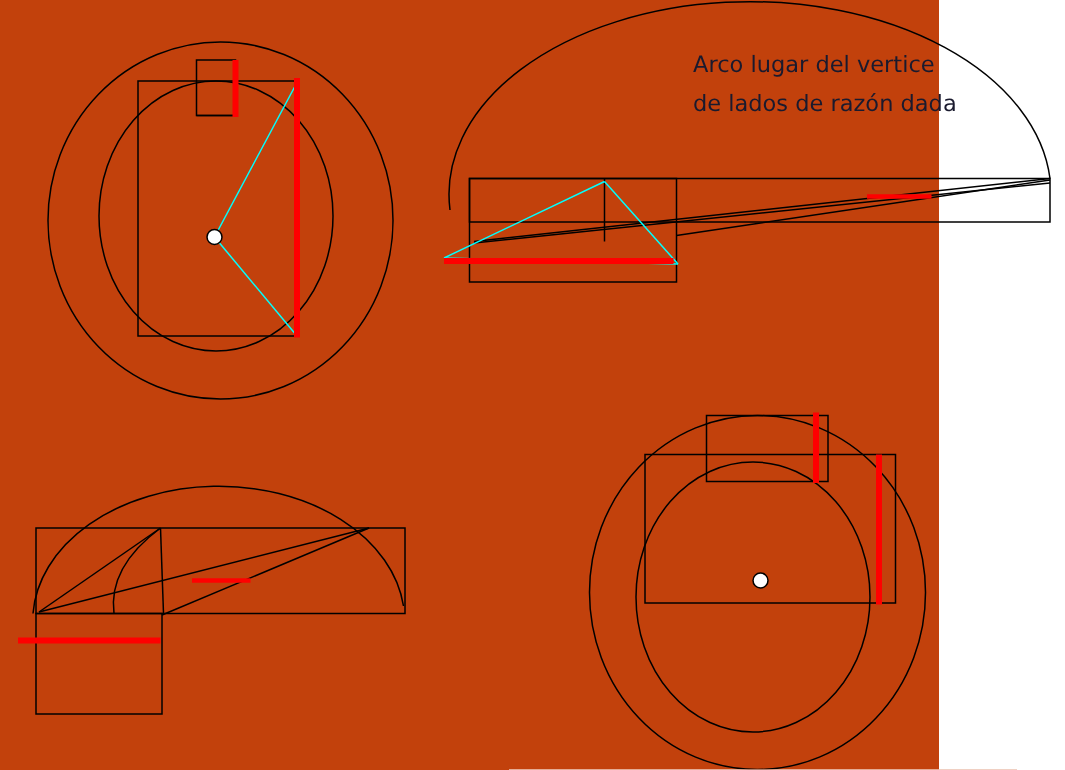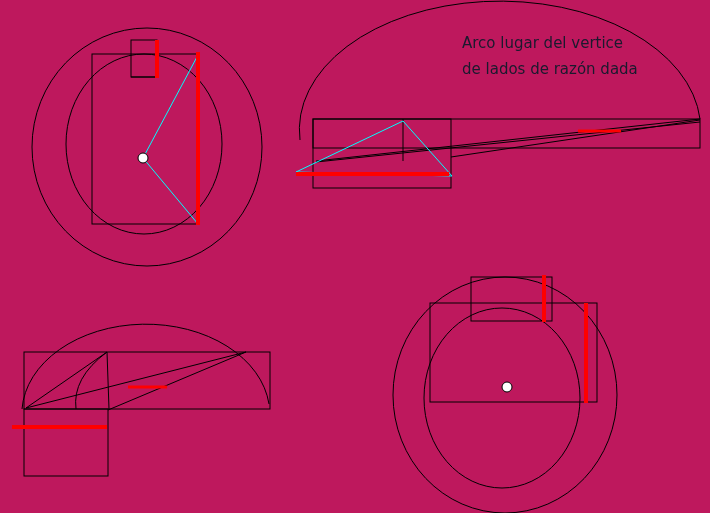--- a/index.html
+++ b/index.html
@@ -8,23 +8,23 @@
     background: #ffffff;
   }
   body {
     width: 710px;
     height: 513px;
     font-family: "DejaVu Sans", sans-serif;
     overflow: hidden;
   }
   #canvas-root {
     position: relative;
-    width: 710px;
+    width: 626px;
     height: 513px;
-    background: #be185d;
+    background: #c2410c;
   }
   svg#figure-canvas {
     display: block;
     width: 710px;
     height: 513px;
   }
   .stroke-black {
     fill: none;
     stroke: #000000;
     stroke-width: 1;

